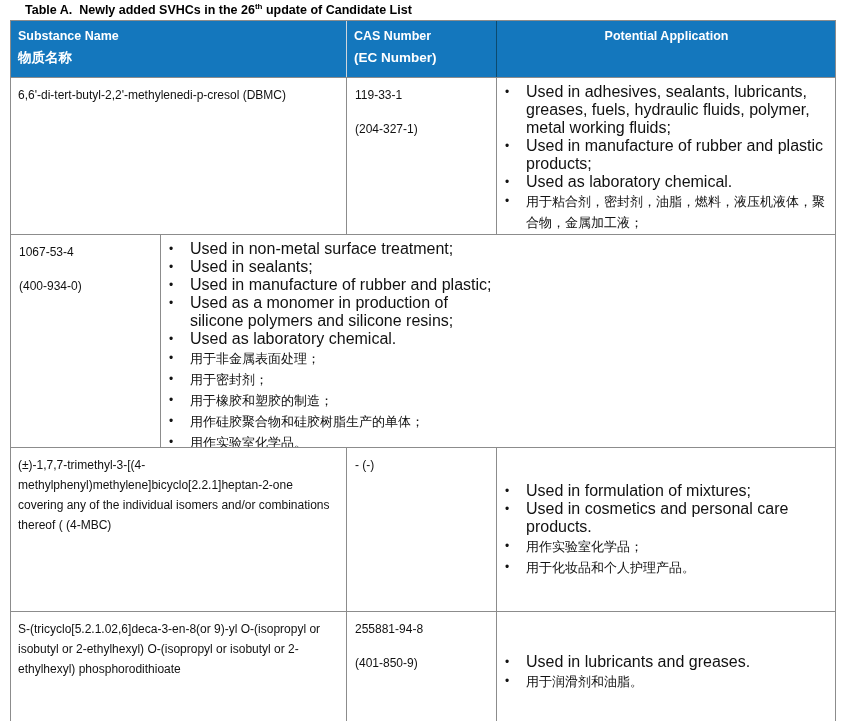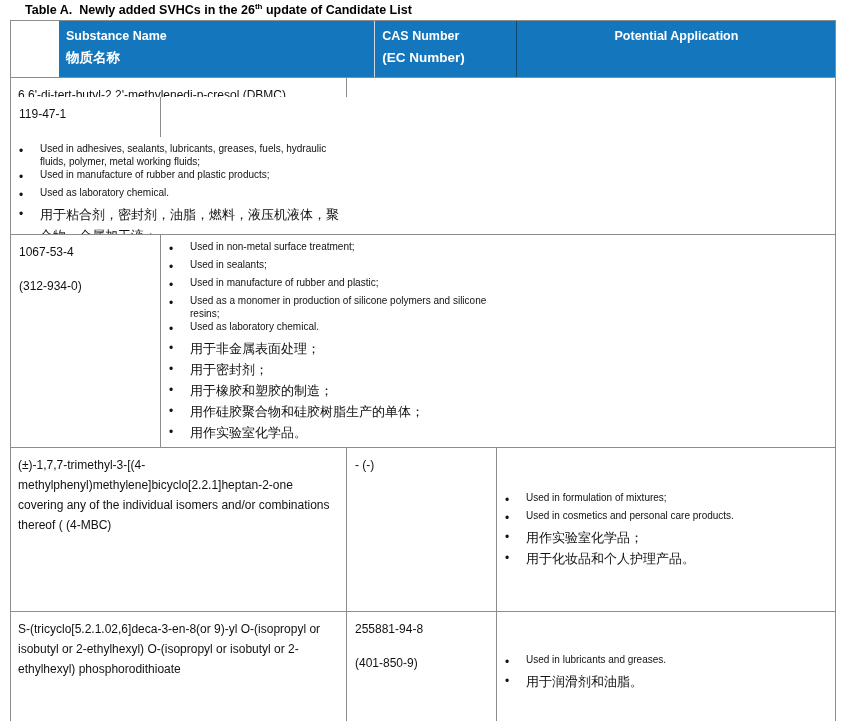--- a/index.html
+++ b/index.html
@@ -21,21 +21,21 @@
 
   .svhc-table {
     position: absolute; left: 10px; top: 20px; width: 826px;
     border: 1px solid #8c8c8c;
     border-bottom: none;
     background: #fff;
   }
 
   .hrow {
     display: flex; height: 56px;
-    background: #1477bd; color: #ffffff; font-weight: bold; margin-left: 48px;
+    background: #1477bd; color: #ffffff; font-weight: bold;
   }
   .hcell { padding: 5px 6px 0 7px; font-size: 12.5px; line-height: 21px; }
   .hcell .zh { font-size: 13.5px; }
   .hcell-1 { width: 336px; border-right: 1px solid #cfd6dc; }
   .hcell-2 { width: 150px; border-right: 1px solid #0c4a6e; }
   .hcell-3 { width: 338px; text-align: center; }
 
   .trow { display: flex; border-top: 1px solid #8c8c8c; overflow: hidden; }
 
   .cell { overflow: hidden; }
@@ -58,21 +58,21 @@
     display: flex; flex-direction: column; justify-content: flex-start;
   }
   .trow.v-middle .cell-apps { justify-content: center; }
 
   .bullet { display: flex; }
   .bullet .dot {
     flex: 0 0 29px; text-align: left; padding-left: 8px;
     font-size: 12px; line-height: 18px;
   }
   .bullet .txt { flex: 1 1 auto; padding-right: 4px; overflow-wrap: break-word; }
-  .bullet.en .txt { font-size: 10px; line-height: 13px; }
+  .bullet.en .txt { font-size: 16px; line-height: 18px; }
   .bullet.en .dot { line-height: 18px; }
   .bullet.zh .txt { font-size: 13px; line-height: 21px; }
   .bullet.zh .dot { line-height: 21px; }
 </style>
 </head>
 <body>
 
 <div class="page">
 
   <div class="doc-title"><span>Table A.&nbsp; Newly added SVHCs in the 26</span><sup>th</sup><span> update of Candidate List</span></div>
@@ -85,24 +85,24 @@
       </div>
       <div class="hcell hcell-2">
         <div class="en">CAS Number</div>
         <div class="zh">(EC Number)</div>
       </div>
       <div class="hcell hcell-3">
         <div class="en">Potential Application</div>
       </div>
     </div>
     <div id="tbody">
-        <div class="trow" style="height: 157px; flex-direction: column;">
+        <div class="trow" style="height: 157px;">
     <div class="cell cell-substance">6,6'-di-tert-butyl-2,2'-methylenedi-p-cresol (DBMC)</div>
     <div class="cell cell-cas">
-      <div class="cas-num">119-47-1</div>
+      <div class="cas-num">119-33-1</div>
       <div class="cas-ec">(204-327-1)</div>
     </div>
     <div class="cell cell-apps">
             <div class="bullet en">
               <span class="dot">•</span>
               <span class="txt">Used in adhesives, sealants, lubricants, greases, fuels, hydraulic fluids, polymer, metal working fluids;</span>
             </div>
             <div class="bullet en">
               <span class="dot">•</span>
               <span class="txt">Used in manufacture of rubber and plastic products;</span>
@@ -121,21 +121,21 @@
             </div>
             <div class="bullet zh">
               <span class="dot">•</span>
               <span class="txt">用作实验室化学品。</span>
             </div>
           </div>
   </div>
         <div class="trow" style="height: 213px;">
     <div class="cell cell-cas">
       <div class="cas-num">1067-53-4</div>
-      <div class="cas-ec">(312-934-0)</div>
+      <div class="cas-ec">(400-934-0)</div>
     </div>
     <div class="cell cell-apps">
             <div class="bullet en">
               <span class="dot">•</span>
               <span class="txt">Used in non-metal surface treatment;</span>
             </div>
             <div class="bullet en">
               <span class="dot">•</span>
               <span class="txt">Used in sealants;</span>
             </div>

